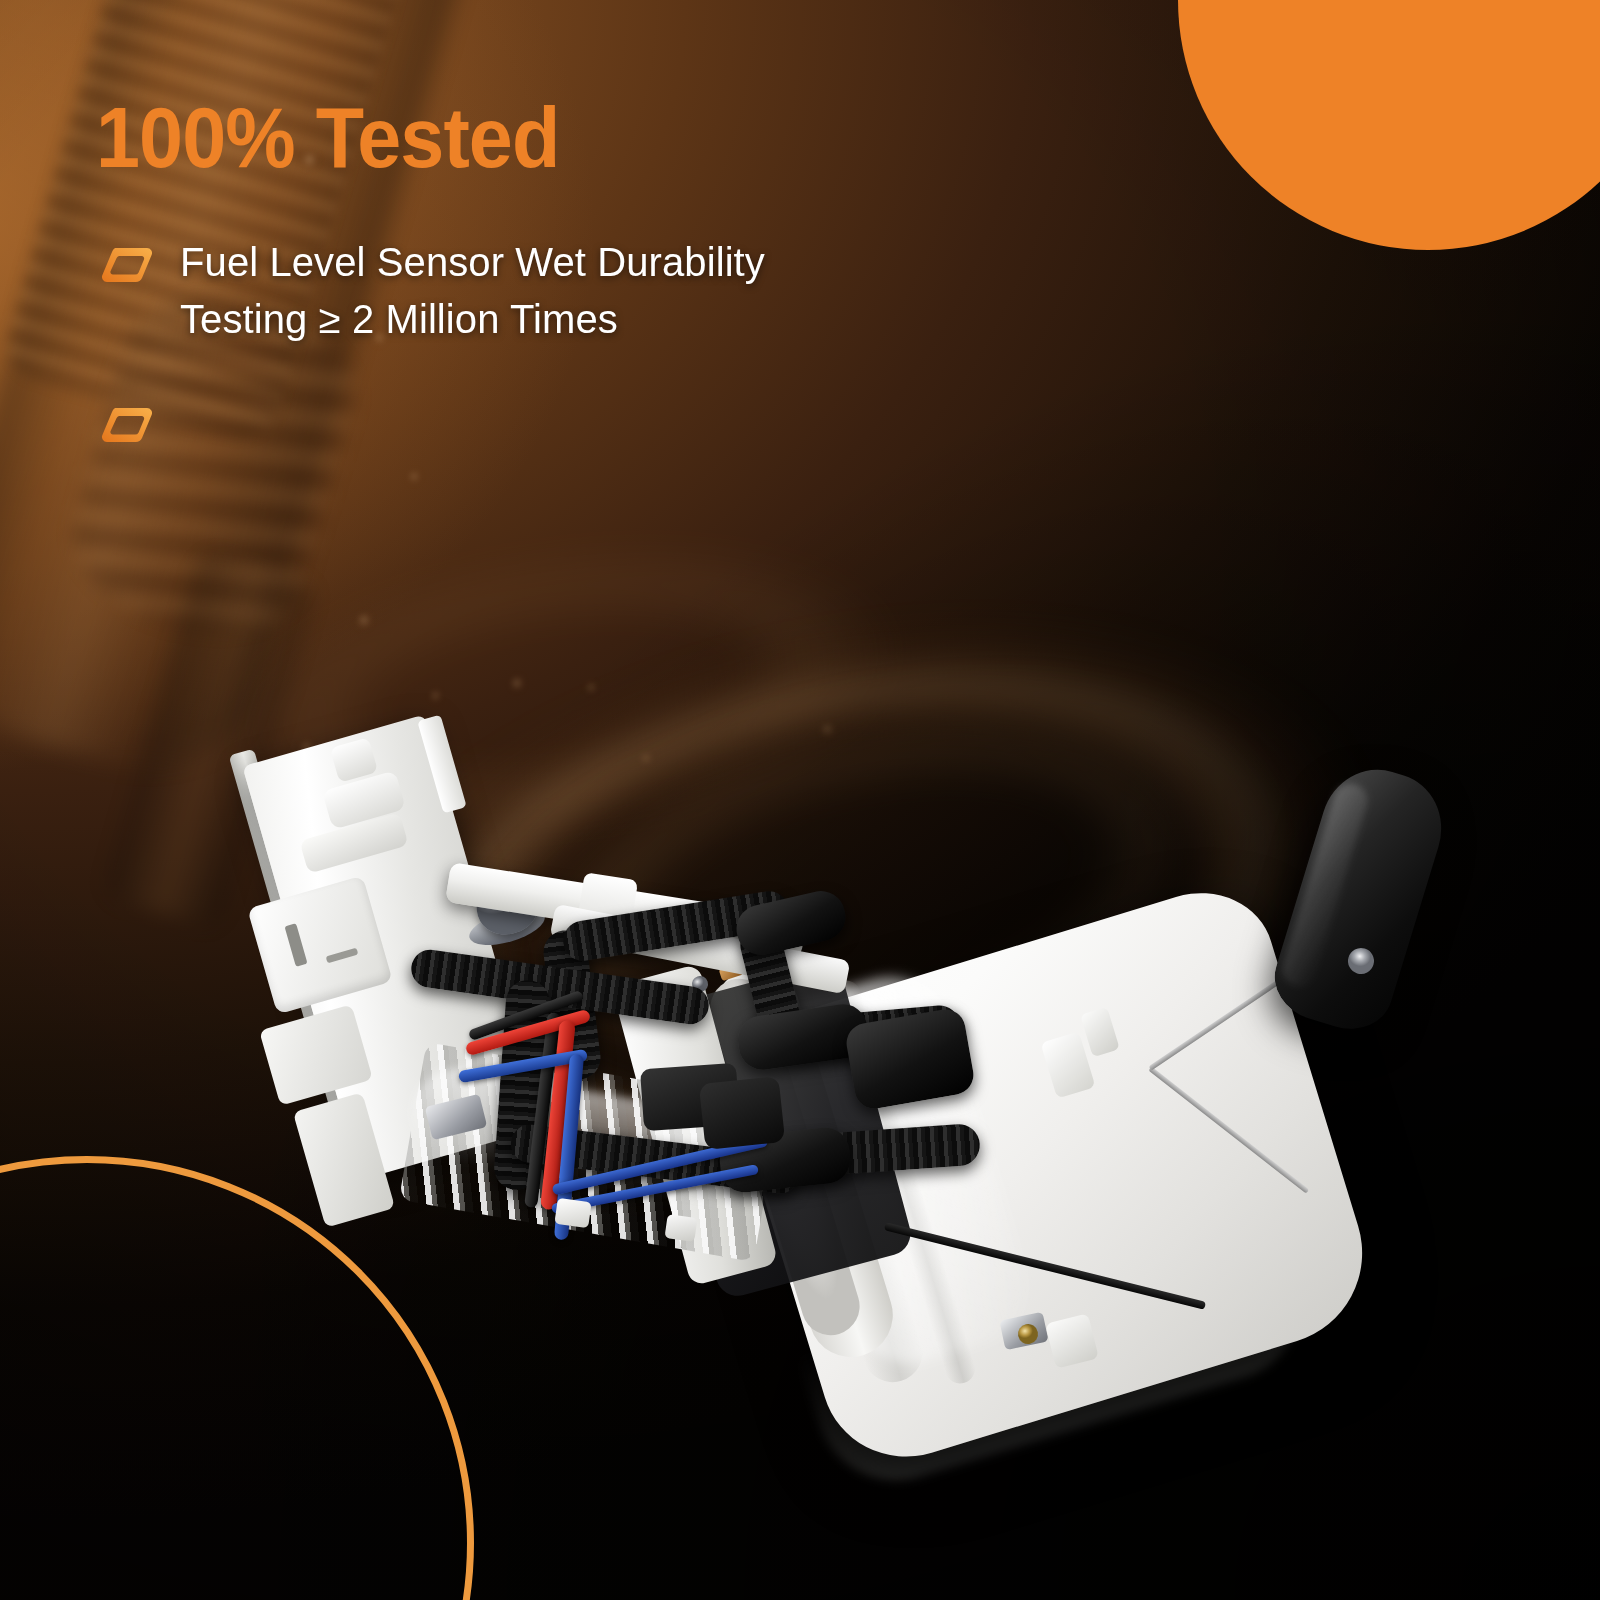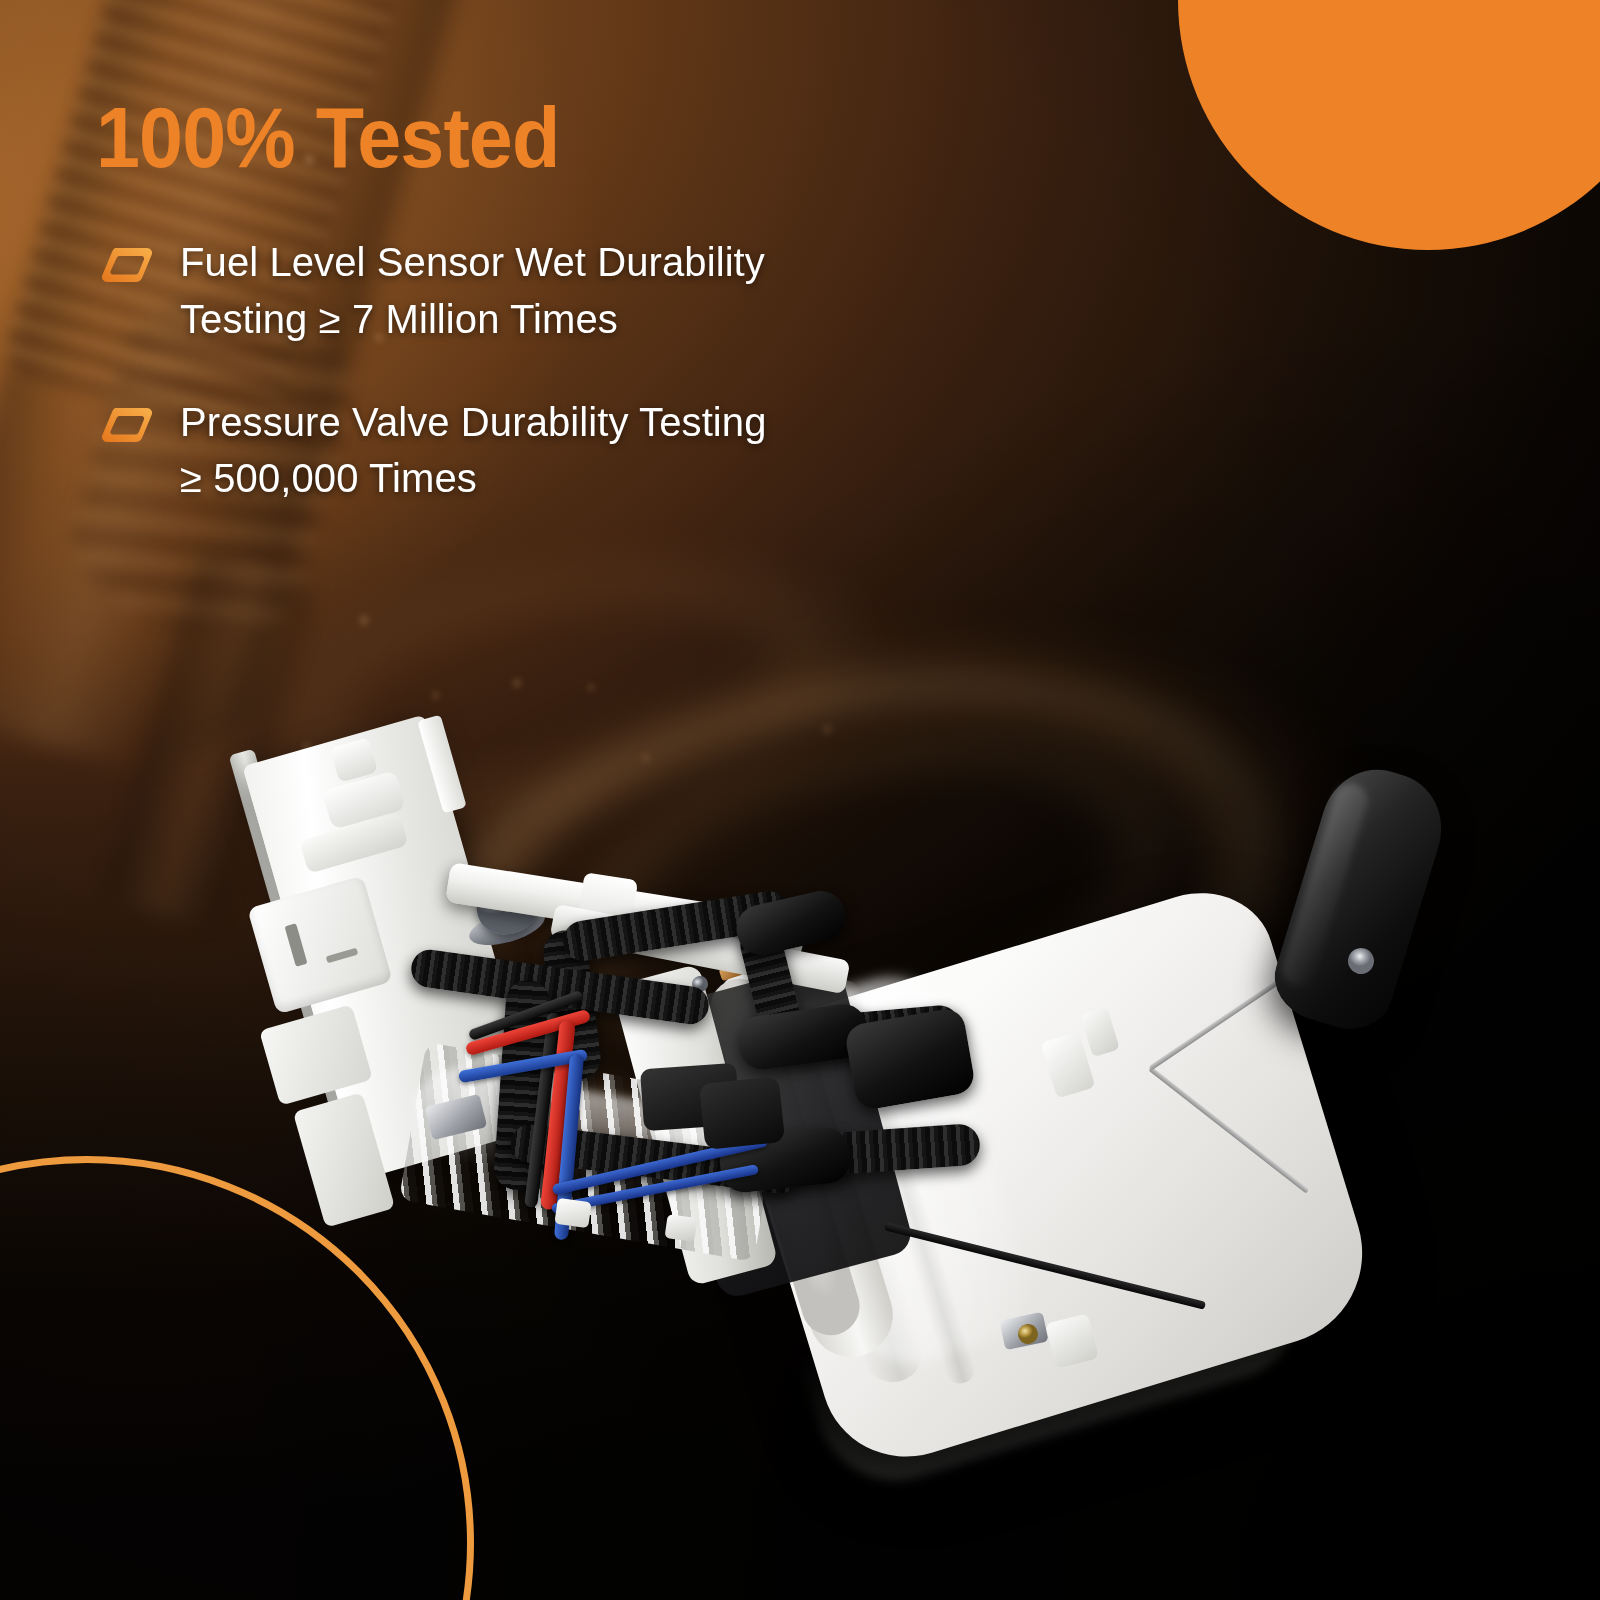--- a/index.html
+++ b/index.html
@@ -335,38 +335,36 @@
             <linearGradient id="bg1" x1="0" y1="1" x2="1" y2="0">
               <stop offset="0%" stop-color="#E5761C"></stop>
               <stop offset="100%" stop-color="#F8B04A"></stop>
             </linearGradient>
           </defs>
           <path d="M15 4 H47 a5 5 0 0 1 4.6 7 L42 34 a7 7 0 0 1 -6.4 4 H7 a5 5 0 0 1 -4.6 -7 L12 8 a7 7 0 0 1 3 -4 Z
                    M19 12 a4 4 0 0 0 -2.4 2 L10.6 27 a2.6 2.6 0 0 0 2.4 3.6 H35 a4 4 0 0 0 3.6 -2.2 L44 15.4 a2.6 2.6 0 0 0 -2.4 -3.4 Z" fill="url(#bg1)" fill-rule="evenodd"></path>
         </svg>
       </span>
       <span class="bullet-text">Fuel Level Sensor Wet Durability
-Testing ≥ 7 Million Times</span>
+Testing ≥ 2 Million Times</span>
     </div>
 
     <div class="bullet">
       <span class="bullet-icon">
         <svg viewBox="0 0 54 40">
           <defs>
             <linearGradient id="bg2" x1="0" y1="1" x2="1" y2="0">
               <stop offset="0%" stop-color="#E5761C"></stop>
               <stop offset="100%" stop-color="#F8B04A"></stop>
             </linearGradient>
           </defs>
           <path d="M15 4 H47 a5 5 0 0 1 4.6 7 L42 34 a7 7 0 0 1 -6.4 4 H7 a5 5 0 0 1 -4.6 -7 L12 8 a7 7 0 0 1 3 -4 Z
                    M19 12 a4 4 0 0 0 -2.4 2 L10.6 27 a2.6 2.6 0 0 0 2.4 3.6 H35 a4 4 0 0 0 3.6 -2.2 L44 15.4 a2.6 2.6 0 0 0 -2.4 -3.4 Z" fill="url(#bg2)" fill-rule="evenodd"></path>
         </svg>
       </span>
-      <span class="bullet-text">Pressure Valve Durability Testing
-≥ 500,000 Times</span>
     </div>
 
 
   </div>
 
   <div id="product">
 
     <div class="pp can-shadow"></div>
     <div class="pp canister"></div>
     <div class="pp can-ring1"></div>

